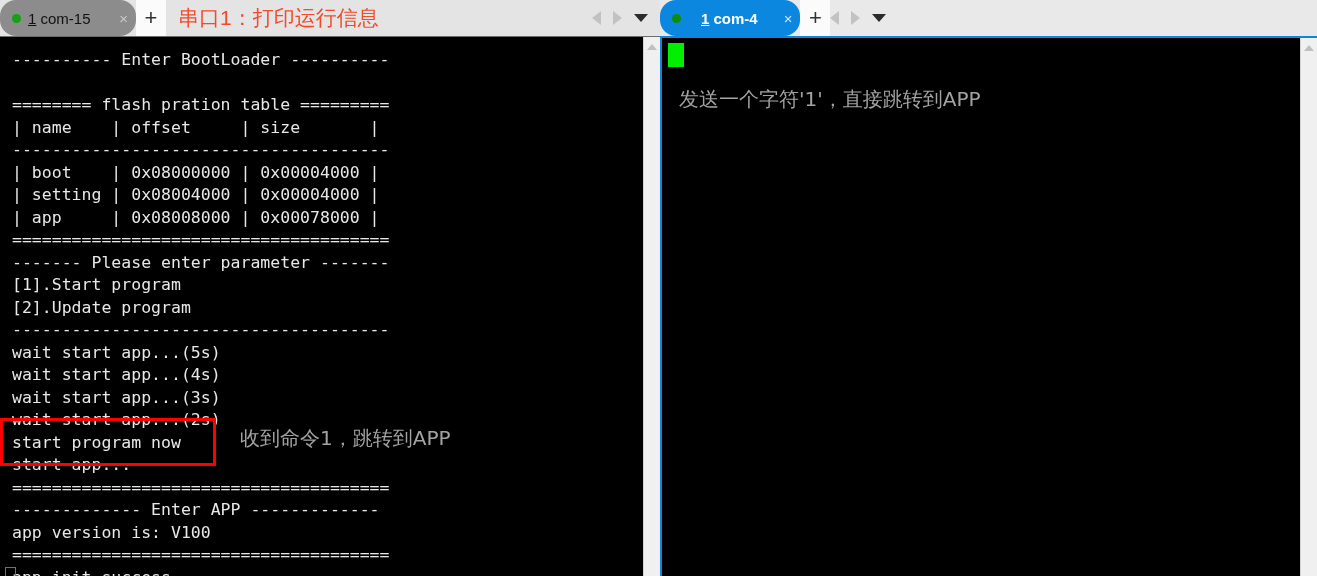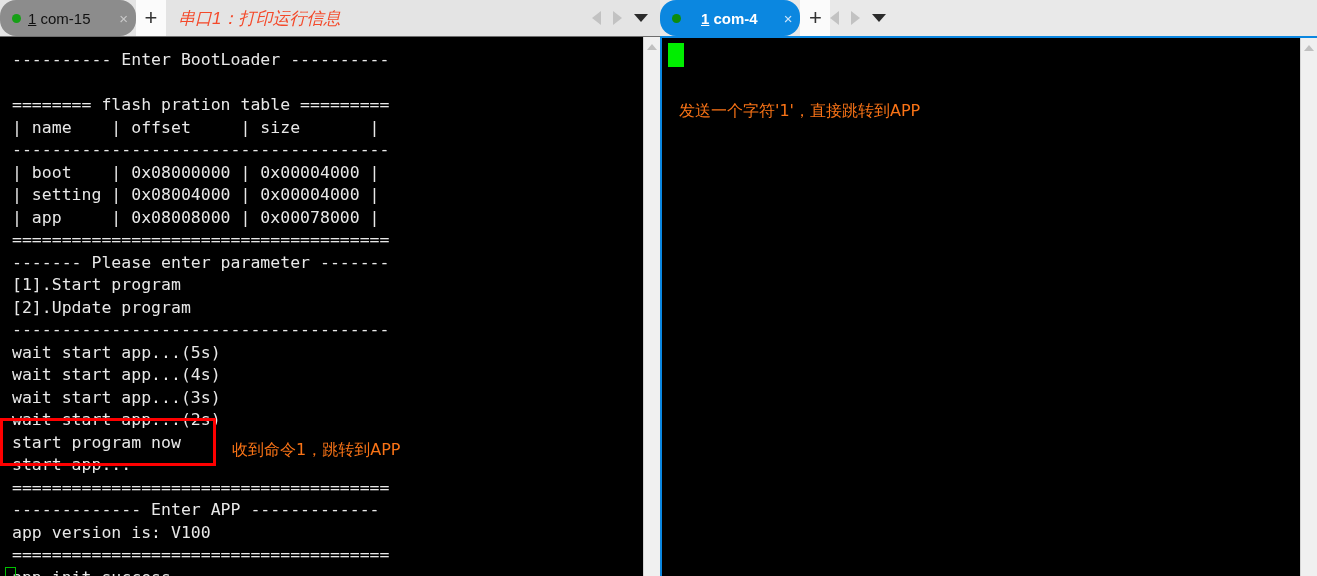--- a/index.html
+++ b/index.html
@@ -99,24 +99,23 @@
     line-height: 1;
     user-select: none;
     cursor: default;
   }
 
   .tab-title {
     display: flex;
     align-items: center;
     padding-left: 12px;
     color: #f4492a;
-    font-size: 17px;
+    font-size: 21px;
     white-space: nowrap;
     flex: 1 1 auto;
-    font-style: italic;
   }
   .tabbar-right .tab-title { color: #f4492a; }
 
   .tab-nav {
     display: flex;
     align-items: center;
     gap: 12px;
     padding-right: 12px;
   }
   .nav-arrow {
@@ -190,25 +189,24 @@
 
   
   .annot-box {
     position: absolute;
     border: 3px solid #ff0000;
     box-sizing: border-box;
     pointer-events: none;
   }
   .annot-text {
     position: absolute;
-    color: #f97316;
+    color: #a3a3a3;
     font-family: "DejaVu Sans", "Liberation Sans", sans-serif;
-    font-size: 16px;
+    font-size: 20px;
     white-space: nowrap;
-    margin-top: 15px;
   }
 
   .cursor-block {
     position: absolute;
     background: #00ee00;
   }
   .cursor-outline {
     position: absolute;
     border: 1px solid #00c000;
     box-sizing: border-box;
@@ -258,21 +256,21 @@
 start program now
 start app...
 ======================================
 ------------- Enter APP -------------
 app version is: V100
 ======================================
 app init success</pre>
 
         <div class="annot-box" style="left:0px; top:381px; width:216px; height:48px;"></div>
 
-        <div class="annot-text" style="left:232px; top:388px;">收到命令1，跳转到APP</div>
+        <div class="annot-text" style="left:240px; top:388px;">收到命令1，跳转到APP</div>
 
         <div class="cursor-outline" style="left:5px; top:530px; width:11px; height:14px;"></div>
       </div>
       <div class="scrollbar">
         <span class="sb-up"></span>
       </div>
     </div>
   </div>
 
   <div class="panel panel-right">

